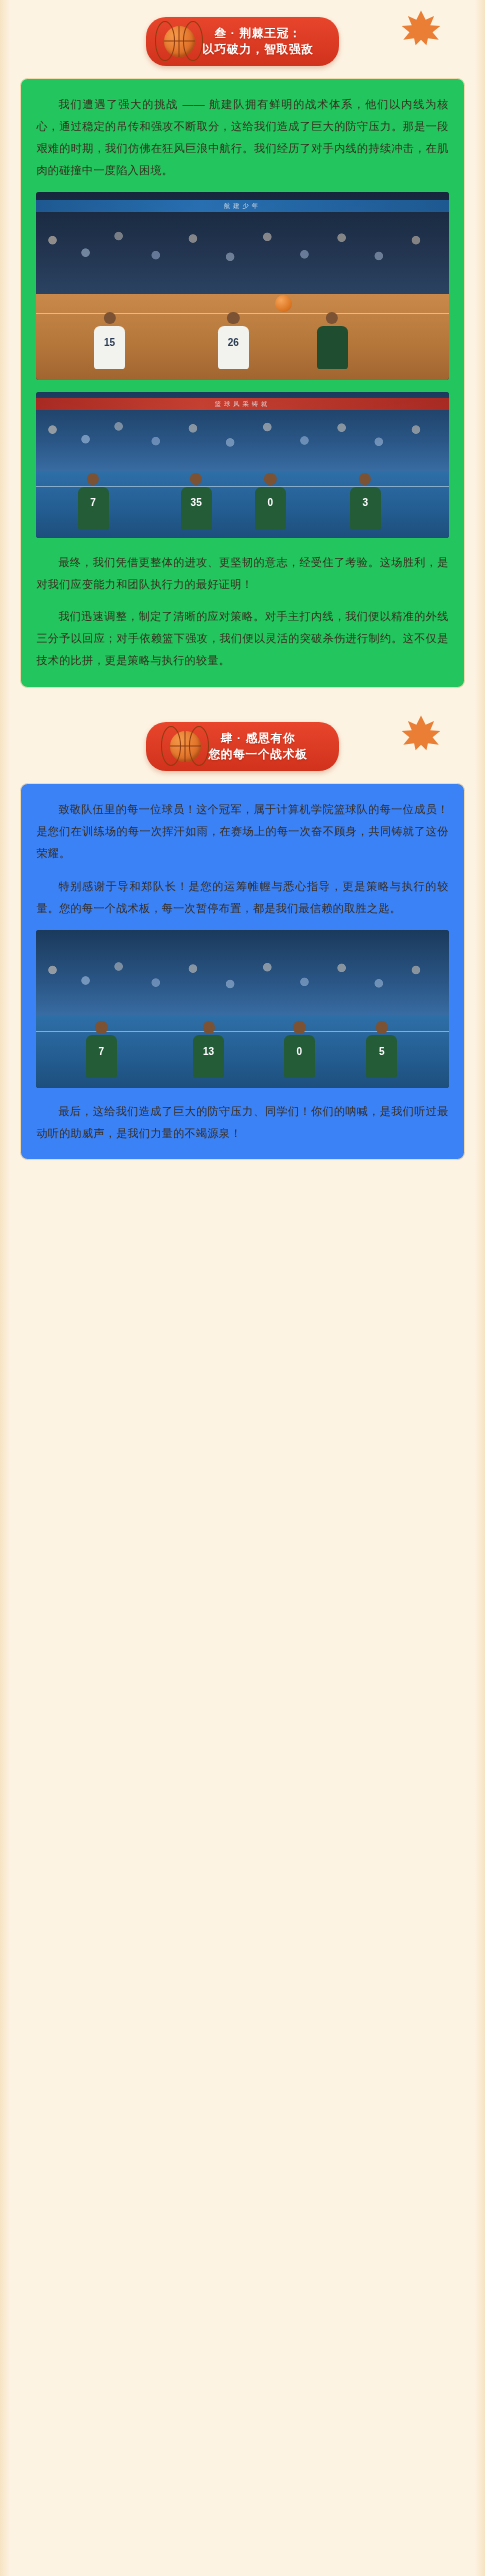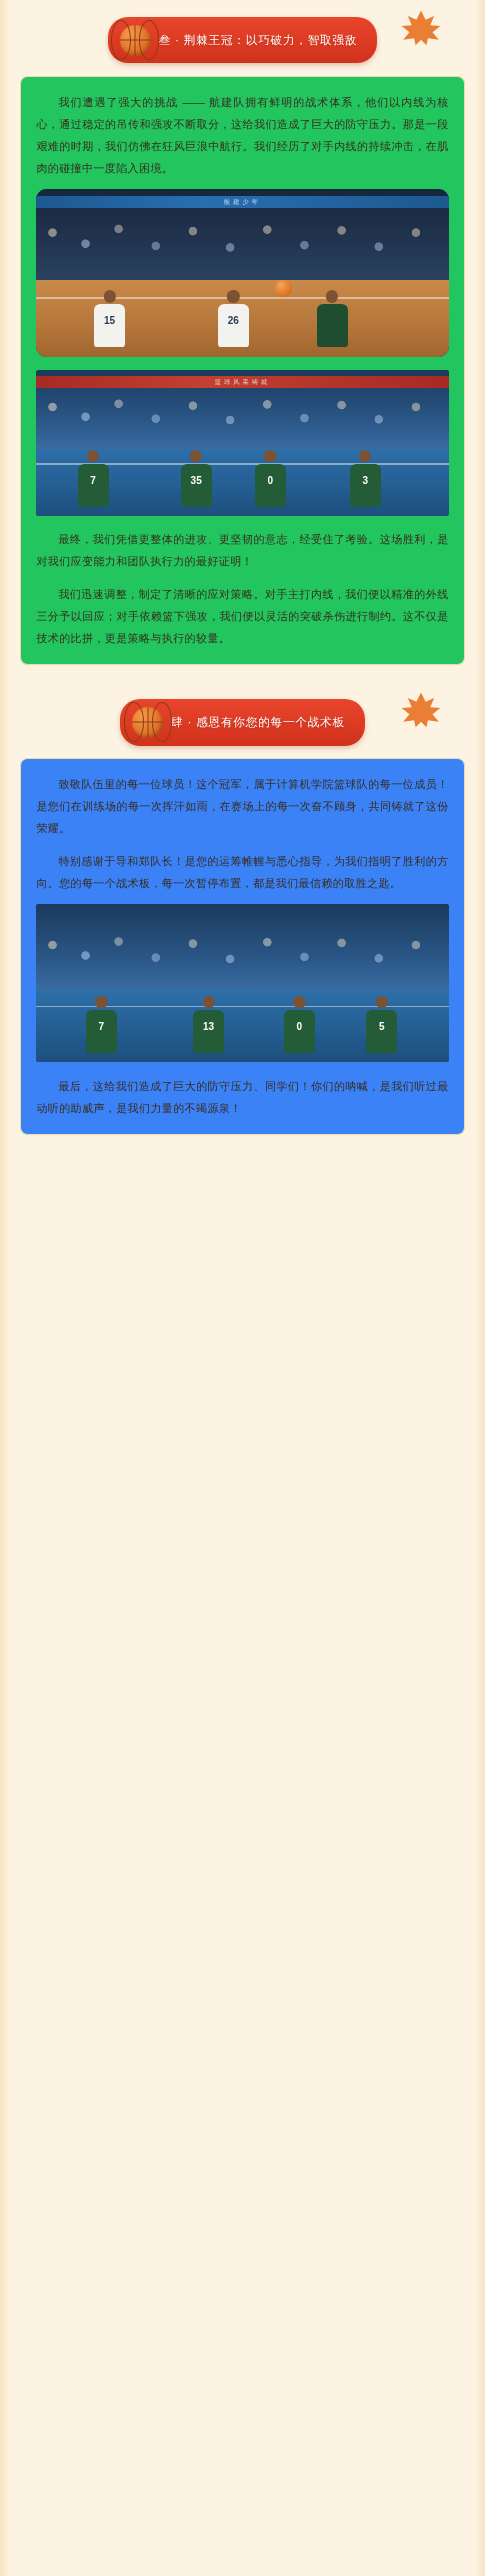--- a/index.html
+++ b/index.html
@@ -75,25 +75,25 @@
     width: 20px;
     height: 40px;
     border: 1.2px solid #8d3c10;
     border-radius: 50%;
     background: transparent;
   }
   .ball .arcL { left: -8.5px; }
   .ball .arcR { right: -8.5px; }
   .banner-text {
     display: flex;
-    flex-direction: row;
+    flex-direction: column;
     align-items: center;
     line-height: 1.45;
     font-size: 11.6px;
-    font-weight: normal;
+    font-weight: bold;
     letter-spacing: 0.8px;
     text-shadow: 0 0.8px 1.5px rgba(120,30,10,.35);
   }
   .leaf {
     position: absolute;
     width: 42px; height: 37px;
     right: 43px;
     top: 9.2px;
     pointer-events: none;
   }
@@ -123,21 +123,21 @@
 
   
   .photo {
     position: relative;
     width: 100%;
     margin: 3.1px 0 12.3px 0;
     border-radius: 3.1px;
     overflow: hidden;
     background: #20324a;
   }
-  .photo.p1 { height: 168px; border-radius: 11px; }
+  .photo.p1 { height: 188px; }
   .photo.p2 { height: 146px; }
   .photo.p3 { height: 158px; }
 
   .court {
     position: absolute; left: 0; right: 0; bottom: 0;
     height: 46%;
     background: linear-gradient(180deg, #c8894a 0%, #b5763a 60%, #a06530 100%);
   }
   .court.blue {
     background: linear-gradient(180deg, #2e6fa8 0%, #235c90 60%, #1d4f7d 100%);
@@ -341,21 +341,21 @@
         <span>您的每一个战术板</span>
       </div>
     </div>
     <svg class="leaf" viewBox="0 0 54 48">
       <path d="M27 2 L33 14 L44 9 L39 21 L52 22 L42 30 L50 40 L36 38 L34 47 L27 40 L20 47 L18 38 L4 40 L12 30 L2 22 L15 21 L10 9 L21 14 Z" fill="#e8772a" opacity="0.95"></path>
     </svg>
   </div>
 
   <div class="card tone-b">
     <p class="para">致敬队伍里的每一位球员！这个冠军，属于计算机学院篮球队的每一位成员！是您们在训练场的每一次挥汗如雨，在赛场上的每一次奋不顾身，共同铸就了这份荣耀。</p>
-    <p class="para">特别感谢于导和郑队长！是您的运筹帷幄与悉心指导，为我们指明了胜利的方向。您的每一个战术板，每一次暂停布置，都是我们最信赖的取胜之匙。</p>
+    <p class="para">特别感谢于导和郑队长！是您的运筹帷幄与悉心指导，更是策略与执行的较量。您的每一个战术板，每一次暂停布置，都是我们最信赖的取胜之匙。</p>
 
     <div class="photo p3">
       <div class="stand bright"></div>
       <div class="crowd"></div>
       <div class="court blue"></div>
       <div class="player" style="left:12%;">
         <div class="jersey green">
           <span class="num">7</span>
         </div>
       </div>

